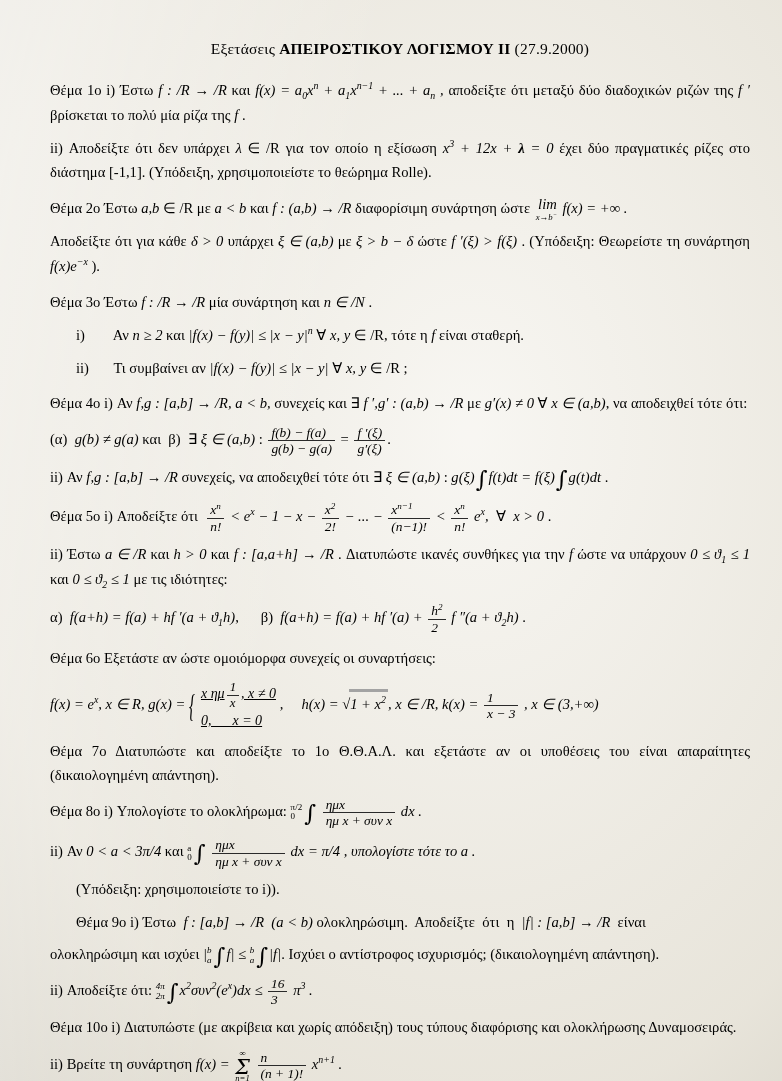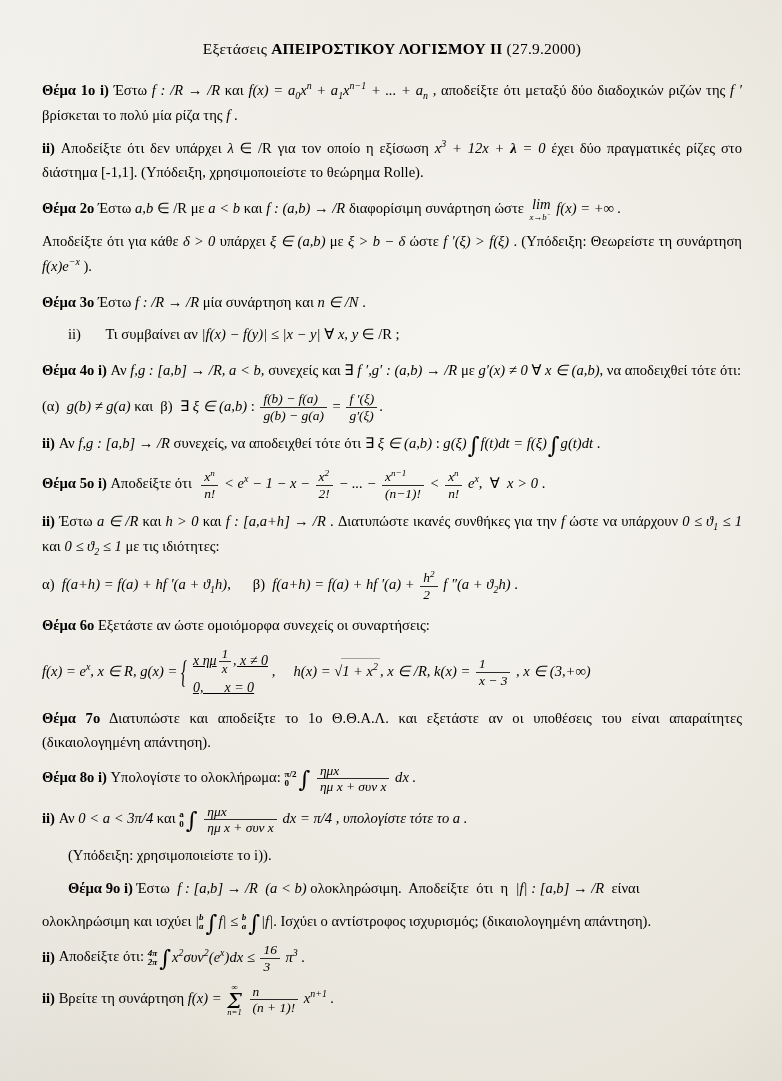--- a/index.html
+++ b/index.html
@@ -22,40 +22,40 @@
     content: "";
     position: absolute;
     inset: 0;
     background:
       linear-gradient(100deg, rgba(255,255,255,0.55) 0%, rgba(255,255,255,0.0) 40%),
       radial-gradient(ellipse at 60% 40%, rgba(255,255,255,0.55), rgba(210,205,192,0.25) 75%, rgba(180,175,160,0.38) 100%);
     pointer-events: none;
   }
   .sheet {
     position: absolute;
-    left: 42px;
+    left: 50px;
     top: 26px;
     width: 700px;
     height: 1030px;
   }
   .title {
     text-align: center;
     font-size: 15.5px;
     margin: 14px 0 20px 0;
     letter-spacing: 0.2px;
   }
   .title .b { font-weight: bold; }
   .blk {
     font-size: 14.6px;
     line-height: 1.62;
     text-align: justify;
     margin: 0 0 9px 0;
   }
   .blk.t { margin-top: 12px; }
-  .thema { font-weight: bold; margin-top: 48px; }
+  .thema { font-weight: normal; margin-top: 48px; }
   .it { font-style: italic; }
   .ind1 { margin-left: 26px; }
   .ind3 { }
   .roman { display: inline-block; width: 34px; }
   .nowrap { white-space: nowrap; }
 
   
   .frac {
     display: inline-block;
     vertical-align: middle;
@@ -76,21 +76,20 @@
     font-family: "DejaVu Serif", serif;
     margin: 0 1px;
   }
   .intlim {
     display: inline-block;
     vertical-align: middle;
     font-size: 0.62em;
     line-height: 1.05;
     text-align: left;
     margin-right: 1px;
-    font-weight: bold;
   }
   .sumsym {
     display: inline-block;
     font-size: 1.45em;
     line-height: 0.62;
     vertical-align: -0.2em;
     font-family: "DejaVu Serif", serif;
   }
   .sumwrap {
     display: inline-block;
@@ -120,21 +119,21 @@
   }
   .cases .brace {
     position: absolute;
     left: 0; top: 50%;
     transform: translateY(-50%) scaleY(2.1);
     font-size: 1.1em;
   }
   .cases .row { display: block; white-space: nowrap; text-decoration: underline; }
   .sqrt {
     display: inline-block;
-    border-top: 1px solid #a3a3a3;
+    border-top: 3px solid #a3a3a3;
     padding: 0 2px 0 1px;
     margin-left: -1px;
   }
 </style>
 </head>
 <body>
 
 <div id="page">
   <div class="sheet">
 
@@ -163,20 +162,24 @@
       <span class="limwrap"><span class="lw it">lim</span><span class="lb it">x→b<sup class="s">−</sup></span></span>
       <span class="it">f(x) = +∞ .</span>
     </div>
     <div class="blk">
       <span>Αποδείξτε ότι για κάθε <span class="it">δ &gt; 0</span> υπάρχει <span class="it">ξ ∈ (a,b)</span> με <span class="it">ξ &gt; b − δ</span> ώστε <span class="it">f ′(ξ) &gt; f(ξ)</span> . (Υπόδειξη: Θεωρείστε τη συνάρτηση <span class="it">f(x)e<sup class="s">−x</sup></span> ).</span>
     </div>
 
     <div class="blk t">
       <span class="thema">Θέμα 3ο</span>
       <span>Έστω <span class="it">f : /R → /R</span> μία συνάρτηση και <span class="it">n ∈ /N</span> .</span>
+    </div>
+    <div class="blk ind1">
+      <span class="roman">i)</span>
+      <span>Αν <span class="it">n ≥ 2</span> και <span class="it">|f(x) − f(y)| ≤ |x − y|<sup class="s">n</sup></span>  ∀ <span class="it">x, y</span> ∈ /R, τότε η <span class="it">f</span> είναι σταθερή.</span>
     </div>
     <div class="blk ind1">
       <span class="roman">ii)</span>
       <span>Τι συμβαίνει αν <span class="it">|f(x) − f(y)| ≤ |x − y|</span> ∀ <span class="it">x, y</span> ∈ /R ;</span>
     </div>
 
     <div class="blk t">
       <span class="thema">Θέμα 4ο</span>
       <span class="thema">i)</span>
       <span>Αν <span class="it">f,g : [a,b] → /R, a &lt; b,</span>  συνεχείς και  ∃ <span class="it">f ′,g′ : (a,b) → /R</span> με <span class="it">g′(x) ≠ 0</span> ∀ <span class="it">x ∈ (a,b)</span>, να αποδειχθεί τότε ότι:</span>
@@ -270,20 +273,25 @@
     </div>
     <div class="blk">
       <span class="thema">ii)</span>
       <span>Αποδείξτε ότι:</span>
       <span class="it"><span class="intlim">4π<br>2π</span><span class="intg">∫</span>x<sup class="s">2</sup>συν<sup class="s">2</sup>(e<sup class="s">x</sup>)dx ≤</span>
       <span class="frac it"><span class="num">16</span><span class="den">3</span></span>
       <span class="it">π<sup class="s">3</sup> .</span>
     </div>
 
     <div class="blk">
+      <span class="thema">Θέμα 10ο</span>
+      <span class="thema">i)</span>
+      <span>Διατυπώστε (με ακρίβεια και χωρίς απόδειξη) τους τύπους διαφόρισης και ολοκλήρωσης Δυναμοσειράς.</span>
+    </div>
+    <div class="blk">
       <span class="thema">ii)</span>
       <span>Βρείτε τη συνάρτηση</span>
       <span class="it">f(x) =
         <span class="sumwrap"><span class="top">∞</span><span class="sumsym">Σ</span><span class="bot">n=1</span></span>
         <span class="frac"><span class="num">n</span><span class="den">(n + 1)!</span></span>
         x<sup class="s">n+1</sup> .
       </span>
     </div>
 
   </div>

